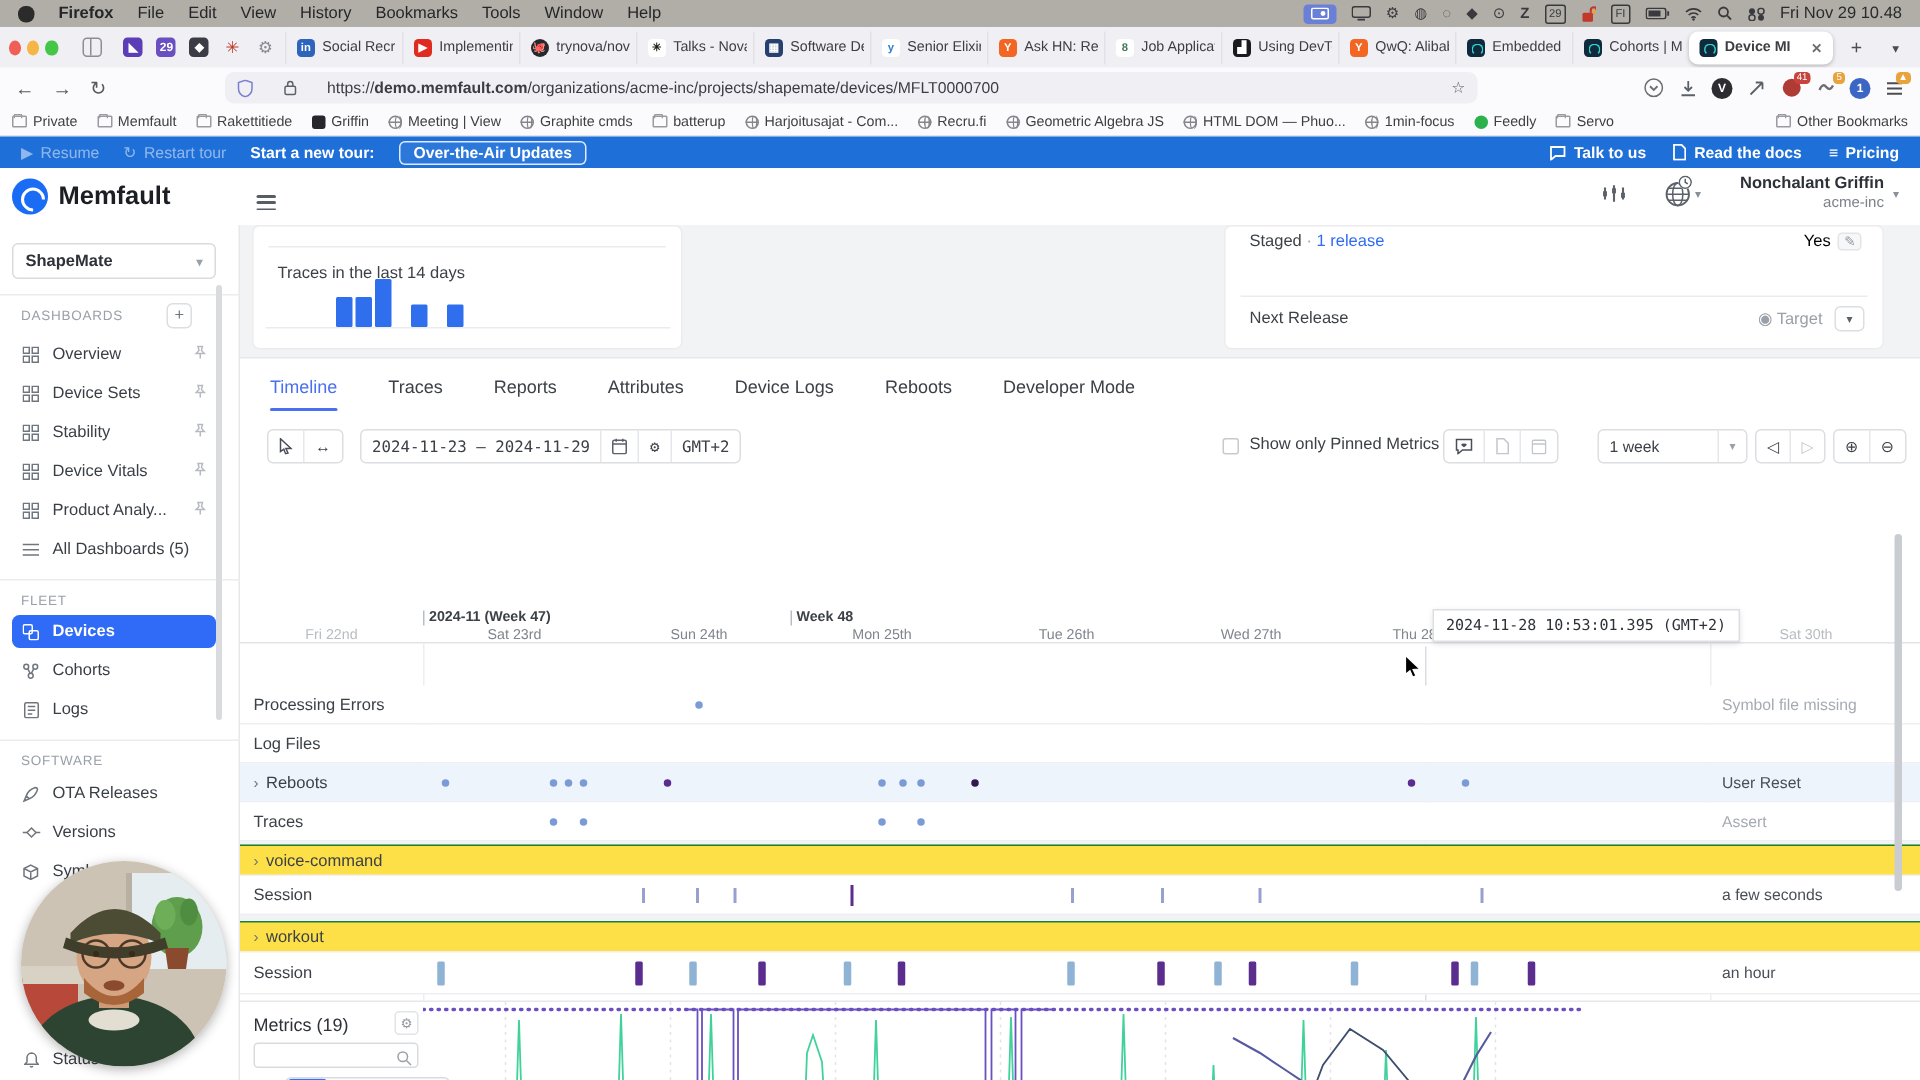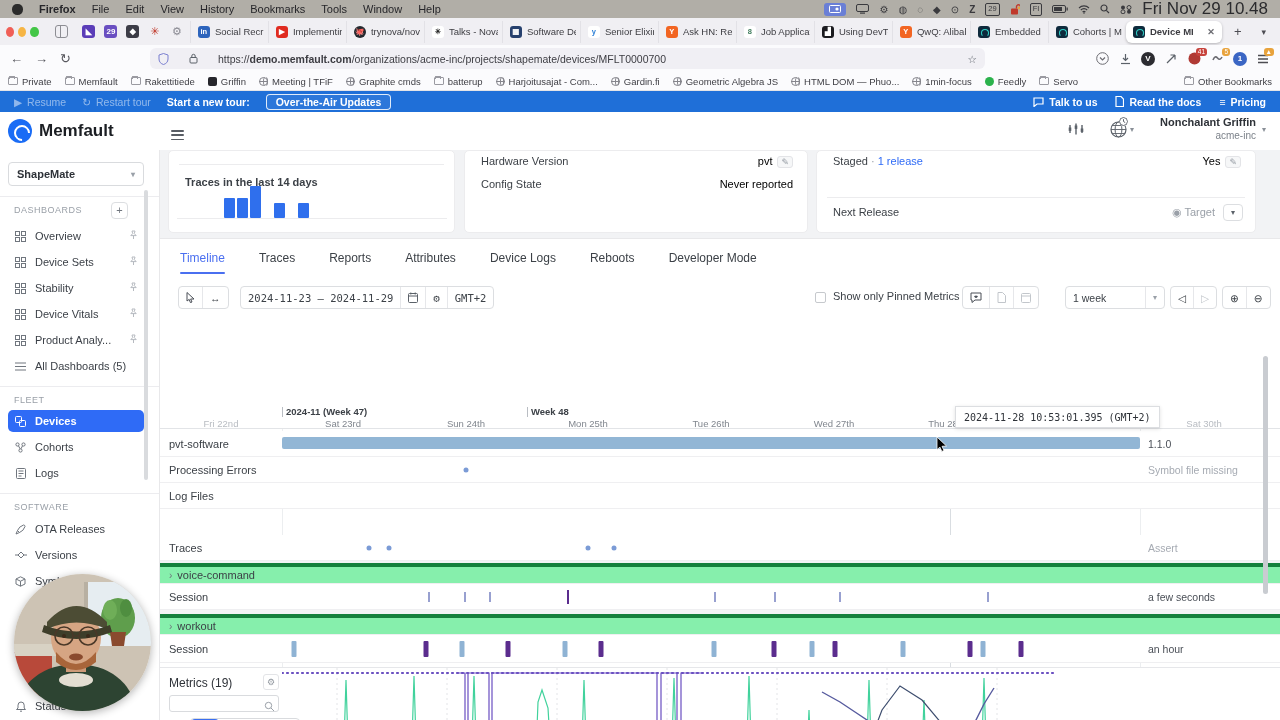--- a/index.html
+++ b/index.html
@@ -9,21 +9,21 @@
 
 
 .menubar{position:absolute;left:0;top:0;width:1280px;height:18px;background:#b1aea7;display:flex;align-items:center;padding:0 12px;font-size:11px;color:#26262a;gap:16px}
 .menubar .mi{white-space:nowrap}
 .menubar .mi.b{font-weight:bold}
 .apple{width:11px;height:11px;background:#2b2b2b;border-radius:45% 45% 48% 48%;display:inline-block}
 .mb-right{margin-left:auto;display:flex;align-items:center;gap:10px;font-size:10px;color:#2b2b2e}
 .osic{display:inline-flex;align-items:center;justify-content:center;height:13px;color:#3a3a3e;font-size:10px}
 .osic.rec{background:#6a7fd6;border-radius:3px;width:22px;color:#fff}
 .kbox{border:1px solid #3a3a3e;border-radius:2px;font-size:7.5px;padding:0 2px;line-height:10px}
-.clock{font-size:17px;white-space:nowrap}
+.clock{font-size:11px;white-space:nowrap}
 
 
 .tabbar{position:absolute;left:0;top:18px;width:1280px;height:27px;background:#f0eff3;display:flex;align-items:center;padding:0 6px;gap:4px}
 .tl{width:10px;height:10px;border-radius:50%;display:inline-block}
 .tl.r{background:#f05f57}.tl.y{background:#f6b544}.tl.g{background:#44c647}
 .sbtn{width:16px;height:13px;border:1px solid #8d8d93;border-radius:3px;margin:0 8px 0 12px;position:relative}
 .sbtn:before{content:"";position:absolute;left:4px;top:0;bottom:0;width:1px;background:#8d8d93}
 .pin{width:22px;height:20px;display:flex;align-items:center;justify-content:center;border-radius:4px;font-size:10px}
 .pfav{width:13px;height:13px;border-radius:3px;display:inline-flex;align-items:center;justify-content:center;color:#fff;font-size:8px;font-weight:bold}
 .tab{height:22px;display:flex;align-items:center;gap:5px;padding:0 7px;max-width:74px;min-width:74px;font-size:9.5px;color:#3d3d42;overflow:hidden;white-space:nowrap;border-left:1px solid #e2e1e6}
@@ -97,21 +97,21 @@
 .pausebtn{margin-top:9px;display:flex;gap:3px}
 .pausebtn i{width:3.5px;height:12px;background:#fff;border-radius:1px}
 
 
 .webcam{position:absolute;left:14px;top:574px;width:137px;height:137px;border-radius:50%;overflow:hidden;z-index:41;box-shadow:0 2px 8px rgba(0,0,0,.3)}
 
 
 .main{position:absolute;left:160px;top:150px;width:1120px;height:570px}
 .card{position:absolute;top:0;background:#fff;border:1px solid #ececee;border-radius:5px;height:83px}
 .cardline{position:absolute;left:10px;right:10px;height:1px;background:#ececee}
-.ctitle{position:absolute;left:16px;top:25px;font-size:11px;color:#3c4147;font-weight:bold}
+.ctitle{position:absolute;left:16px;top:25px;font-size:11px;color:#3c4147;font-weight:normal}
 .mini-bar{position:absolute;bottom:0;width:11px;background:#2f6fed;border-radius:1px}
 .kv{position:absolute;font-size:11px}
 .kv .k{color:#3c4147}
 .editbox{display:inline-block;border:1px solid #e3e4e7;background:#f6f7f8;border-radius:3px;font-size:9px;color:#9298a0;padding:0 3px;margin-left:5px}
 .link{color:#2f6bf6}
 .muted{color:#9aa0a8}
 
 .panel{position:absolute;left:0;top:88px;width:1120px;height:482px;background:#fff;border-top:1px solid #e8e8ea}
 .tabsrow{position:absolute;left:20px;top:12px;display:flex;gap:34px;font-size:12px;color:#3c4147}
 .tabsrow .t.on{color:#4a6ff0}
@@ -128,21 +128,21 @@
 .dayl{position:absolute;top:11px;transform:translateX(-50%);white-space:nowrap}
 .dayl.out{color:#b8bcc2}
 .weekl{position:absolute;top:0;font-size:9.5px;font-weight:bold;color:#3c4147;border-left:1px solid #b9bdc3;padding-left:3px;line-height:10px}
 .row{position:absolute;left:0;width:1120px;border-bottom:1px solid #efeff1;background:#fff}
 .row.hl{background:#eef4fc}
 .rlabel{position:absolute;left:9px;top:50%;transform:translateY(-50%);font-size:11px;color:#3c4147;white-space:nowrap}
 .rlabel .chev{color:#6e747c;margin-right:5px;font-size:10px}
 .row-plot{position:absolute;left:122px;top:0;width:858px;height:100%}
 .rval{position:absolute;left:988px;top:50%;transform:translateY(-50%);font-size:10.5px;color:#4a4f57;white-space:nowrap}
 .rval.dim{color:#a6abb3}
-.ghdr{position:absolute;left:0;width:1120px;background:#86efac;border-top:4px solid #15803d;border-bottom:1px solid #efeff1}
+.ghdr{position:absolute;left:0;width:1120px;background:#fde047;border-top:1px solid #15803d;border-bottom:1px solid #efeff1}
 .gap{position:absolute;left:0;width:1120px;background:#f2f3f5}
 .swbar{position:absolute;left:0;top:6px;width:858px;height:12px;background:#92b6d5;border-radius:2px}
 .mk{position:absolute;top:50%;transform:translate(-50%,-50%)}
 .mk-dot{width:5px;height:5px;border-radius:50%}
 .mk-tick{width:2px}
 .mk-bar{width:5px;border-radius:1px}
 .c-blue{background:#7b9bd6}.c-purple{background:#5b2d8e}.c-dark{background:#31184f}
 .c-lb{background:#8fb3d4}.c-p{background:#5b2d8e}.c-tick{background:#98a0d0}
 .crosshair{position:absolute;left:790px;top:192px;width:1px;height:383px;background:#d9dde1}
 .tooltip{position:absolute;left:795px;top:167px;height:22px;background:#fff;border:1px solid #dcdee1;box-shadow:0 1px 4px rgba(0,0,0,.12);padding:0 8px;font-size:10px;line-height:21px;color:#2e3238;z-index:5;white-space:nowrap}
@@ -385,37 +385,37 @@
     <span class="bm">
         <i class="fold"></i>
         <span>Rakettitiede</span>
       </span>
     <span class="bm">
         <i class="sq" style="background:#26262c"></i>
         <span>Griffin</span>
       </span>
     <span class="bm">
         <i class="glob"></i>
-        <span>Meeting | TFiF</span>
+        <span>Meeting | View</span>
       </span>
     <span class="bm">
         <i class="glob"></i>
         <span>Graphite cmds</span>
       </span>
     <span class="bm">
         <i class="fold"></i>
         <span>batterup</span>
       </span>
     <span class="bm">
         <i class="glob"></i>
         <span>Harjoitusajat - Com...</span>
       </span>
     <span class="bm">
         <i class="glob"></i>
-        <span>Gardin.fi</span>
+        <span>Recru.fi</span>
       </span>
     <span class="bm">
         <i class="glob"></i>
         <span>Geometric Algebra JS</span>
       </span>
     <span class="bm">
         <i class="glob"></i>
         <span>HTML DOM — Phuo...</span>
       </span>
     <span class="bm">
@@ -669,26 +669,20 @@
     <div class="card" style="left:8px;width:287px">
       <div class="cardline" style="top:13px"></div>
       <div class="ctitle">Traces in the last 14 days</div>
       <div id="traces-bars" style="position:absolute;left:8px;top:36px;width:270px;height:32px;border-bottom:1px solid #ececee">
           <div class="mini-bar" style="left: 47px; height: 20px;"></div>
           <div class="mini-bar" style="left: 60px; height: 20px;"></div>
           <div class="mini-bar" style="left: 73px; height: 32px;"></div>
           <div class="mini-bar" style="left: 97px; height: 15px;"></div>
           <div class="mini-bar" style="left: 121px; height: 15px;"></div>
         </div>
-    </div>
-    <div class="card" style="left:304px;width:344px">
-      <span class="kv" style="left:16px;top:4px"><span class="k">Hardware Version</span></span>
-      <span class="kv" style="right:14px;top:4px"><span>pvt</span><span class="editbox">✎</span></span>
-      <span class="kv" style="left:16px;top:27px"><span class="k">Config State</span></span>
-      <span class="kv" style="right:14px;top:27px">Never reported</span>
     </div>
     <div class="card" style="left:656px;width:440px">
       <span class="kv" style="left:16px;top:4px"><span class="k">Staged</span> <span class="muted">·</span> <span class="link">1 release</span></span>
       <span class="kv" style="right:14px;top:4px"><span>Yes</span><span class="editbox">✎</span></span>
       <div class="cardline" style="top:46px"></div>
       <span class="kv" style="left:16px;top:55px"><span class="k">Next Release</span></span>
       <span class="kv muted" style="right:40px;top:55px"><span>◉</span> <span>Target</span></span>
       <span class="icbtn" style="position:absolute;right:12px;top:53px;width:20px;height:17px;font-size:8px">▾</span>
     </div>
 
@@ -767,37 +761,47 @@
         <span class="dayl" style="left:919px">Fri 29th</span>
         <span class="dayl out" style="left:1044px">Sat 30th</span>
         <span class="weekl" style="left:122px">2024-11 (Week 47)</span>
         <span class="weekl" style="left:367px">Week 48</span>
       </div>
       <div class="tooltip mono">2024-11-28 10:53:01.395 (GMT+2)</div>
       <div class="plotedge" style="left:122px"></div>
       <div class="plotedge" style="left:980px"></div>
       <div class="crosshair"></div>
 
-      <div class="row" style="top:192px;height:26px">
-        <span class="rlabel">pvt-software</span>
-        <div class="row-plot">
-            <div class="swbar"></div>
-          </div>
-        <span class="rval">1.1.0</span>
-      </div>
       <div class="row" style="top:244px;height:26px">
         <span class="rlabel">Log Files</span>
         <div class="row-plot"></div>
       </div>
       <div class="row" style="top:218px;height:26px">
         <span class="rlabel">Processing Errors</span>
         <div class="row-plot">
             <span class="mk mk-dot c-blue" style="left: 184px;"></span>
           </div>
         <span class="rval dim">Symbol file missing</span>
+      </div>
+      <div class="row hl" style="top:270px;height:26px">
+        <span class="rlabel"><span class="chev">›</span><span>Reboots</span></span>
+        <div class="row-plot">
+            <span class="mk mk-dot c-blue" style="left: 15px;"></span>
+            <span class="mk mk-dot c-blue" style="left: 87px;"></span>
+            <span class="mk mk-dot c-blue" style="left: 97px;"></span>
+            <span class="mk mk-dot c-blue" style="left: 107px;"></span>
+            <span class="mk mk-dot c-purple" style="left: 163px;"></span>
+            <span class="mk mk-dot c-blue" style="left: 306px;"></span>
+            <span class="mk mk-dot c-blue" style="left: 320px;"></span>
+            <span class="mk mk-dot c-blue" style="left: 332px;"></span>
+            <span class="mk mk-dot c-dark" style="left: 368px;"></span>
+            <span class="mk mk-dot c-purple" style="left: 659px;"></span>
+            <span class="mk mk-dot c-blue" style="left: 695px;"></span>
+          </div>
+        <span class="rval">User Reset</span>
       </div>
       <div class="row" style="top:296px;height:26px">
         <span class="rlabel">Traces</span>
         <div class="row-plot">
             <span class="mk mk-dot c-blue" style="left: 87px;"></span>
             <span class="mk mk-dot c-blue" style="left: 107px;"></span>
             <span class="mk mk-dot c-blue" style="left: 306px;"></span>
             <span class="mk mk-dot c-blue" style="left: 332px;"></span>
           </div>
         <span class="rval dim">Assert</span>

